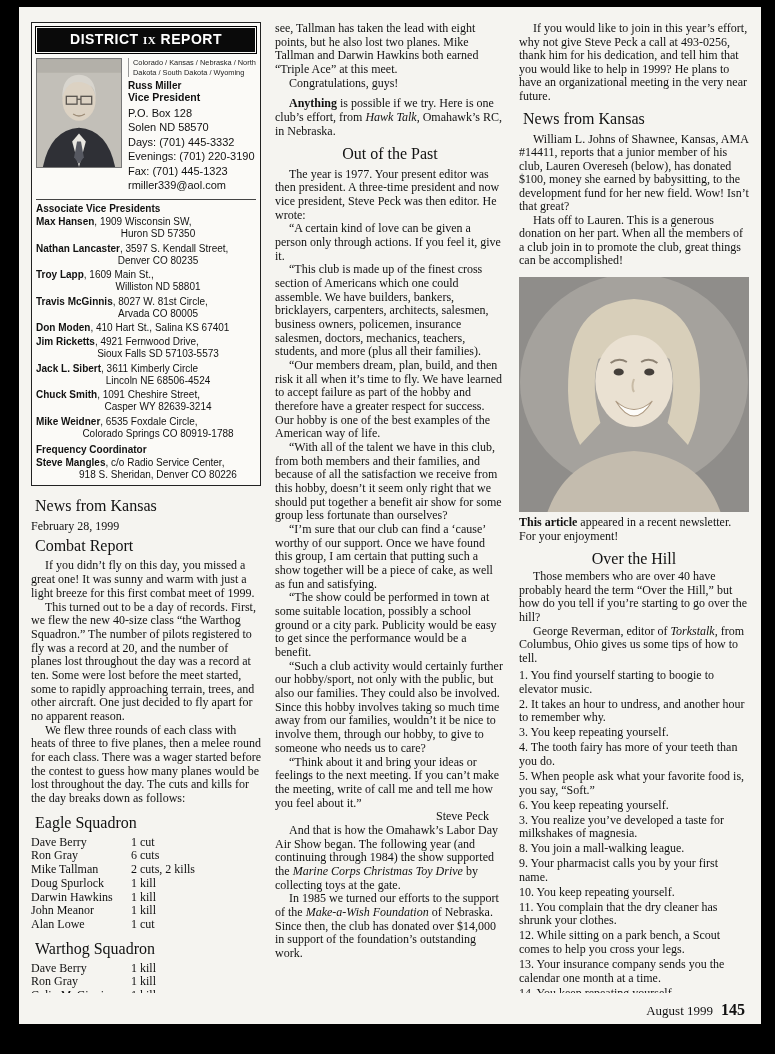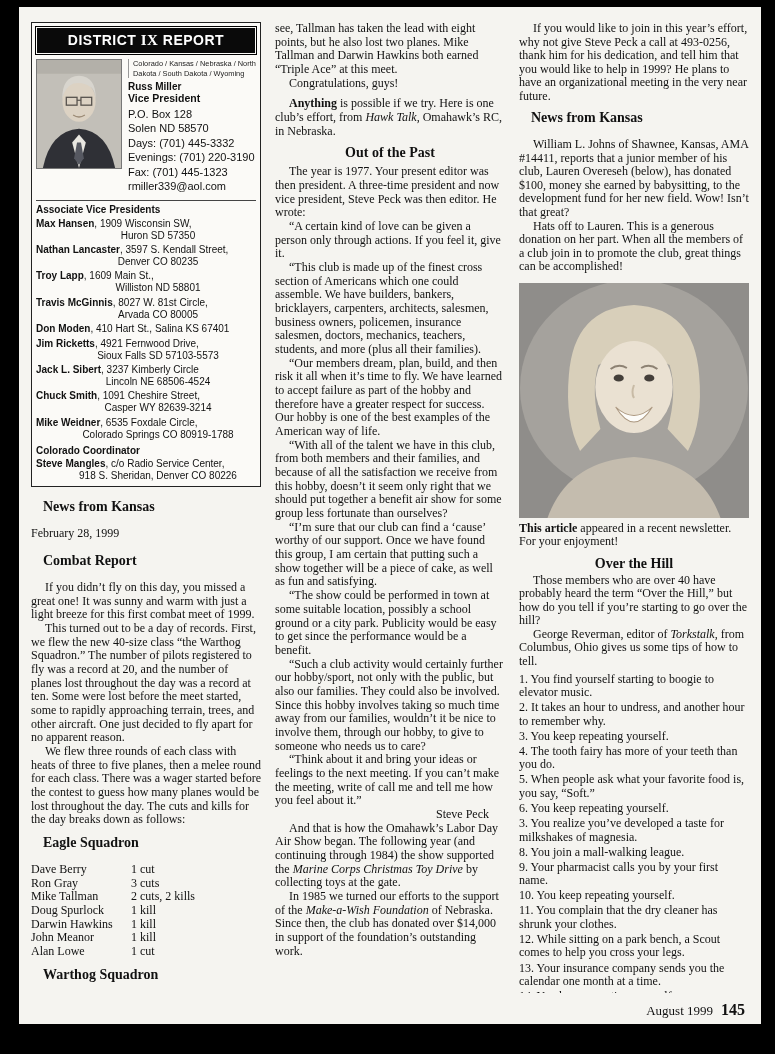--- a/index.html
+++ b/index.html
@@ -7,30 +7,30 @@
   .scan { position:relative; width:775px; height:1054px; background:#000; overflow:hidden;
           font-family:"Liberation Serif", serif; color:#111; }
   .page { position:absolute; left:19px; top:7px; width:742px; height:1017px;
           background:#f5f4f0; overflow:hidden; }
   .cols { display:flex; gap:14px; padding:15px 12px 0 12px; height:986px; overflow:hidden; }
   .col  { flex:1 1 0; min-width:0; font-size:12px; line-height:1.14; }
   p { margin:0; }
   p.ind { text-indent:14px; }
   .gap  { margin-top:12px; }
   .gap-sm { margin-top:7px; }
-  h3 { font-size:14px; font-weight:bold; margin:12px; }
+  h3 { font-size:16px; font-weight:normal; margin:4px; }
   h3.center { text-align:center; }
   i { font-style:italic; }
 
   
   .info-box { border:1px solid #222; background:#fbfaf7; padding:4px;
               font-family:"Liberation Sans", sans-serif; margin-bottom:11px; }
   .banner { background:#0a0a0a; color:#fff; text-align:center; font-weight:bold;
             font-size:14px; letter-spacing:.5px; padding:4px 2px; outline:1px solid #000; outline-offset:1px; margin:1px; }
-  .banner .rn { font-family:"Liberation Serif", serif; font-size:15px; }
+  .banner .rn { font-family:"Liberation Serif", serif; font-size:11px; }
   .profile-row { display:flex; gap:6px; margin-top:6px; }
   .photo-russ { width:86px; height:110px; flex:0 0 auto; border:1px solid #777; background:#c6c3bd; }
   .photo-russ svg { display:block; width:100%; height:100%; }
   .region { font-size:7.4px; line-height:1.3; color:#222; border-left:1px solid #999; padding-left:4px; margin-bottom:3px; }
   .vp-name { font-size:10px; font-weight:bold; }
   .vp-title { font-size:10.5px; font-weight:bold; margin-bottom:2px; }
   .contact-line { font-size:11px; line-height:1.32; }
   .avp-header { font-weight:bold; font-size:10px; border-top:1px solid #444; margin-top:6px; padding-top:3px; }
   .avp-entry { font-size:10px; line-height:1.2; margin-top:2.4px; }
   .avp-entry b { font-weight:bold; }
@@ -117,33 +117,33 @@
             </div>
               <div class="avp-entry">
               <div class="avp-l1"><b>Don Moden</b><span>, 410 Hart St., Salina KS 67401</span></div>
 
             </div>
               <div class="avp-entry">
               <div class="avp-l1"><b>Jim Ricketts</b><span>, 4921 Fernwood Drive,</span></div>
               <div class="avp-l2">Sioux Falls SD 57103-5573</div>
             </div>
               <div class="avp-entry">
-              <div class="avp-l1"><b>Jack L. Sibert</b><span>, 3237 Kimberly Circle</span></div>
+              <div class="avp-l1"><b>Jack L. Sibert</b><span>, 3611 Kimberly Circle</span></div>
               <div class="avp-l2">Lincoln NE 68506-4524</div>
             </div>
               <div class="avp-entry">
               <div class="avp-l1"><b>Chuck Smith</b><span>, 1091 Cheshire Street,</span></div>
               <div class="avp-l2">Casper WY 82639-3214</div>
             </div>
               <div class="avp-entry">
               <div class="avp-l1"><b>Mike Weidner</b><span>, 6535 Foxdale Circle,</span></div>
               <div class="avp-l2">Colorado Springs CO 80919-1788</div>
             </div>
             </div>
-          <div class="avp-header" style="border-top:0; margin-top:4px; padding-top:0;">Colorado Coordinator</div>
+          <div class="avp-header" style="border-top:0; margin-top:4px; padding-top:0;">Frequency Coordinator</div>
           <div class="avp-entry">
             <div class="avp-l1"><b>Steve Mangles</b><span>, c/o Radio Service Center,</span></div>
             <div class="avp-l2">918 S. Sheridan, Denver CO 80226</div>
           </div>
         </div>
 
         <h3>News from Kansas</h3>
         <p class="date-line">February 28, 1999</p>
         <h3>Combat Report</h3>
         <p class="ind">If you didn’t fly on this day, you missed a great one! It was sunny and warm with just a light breeze for this first combat meet of 1999.</p>
@@ -151,21 +151,21 @@
         <p class="ind">We flew three rounds of each class with heats of three to five planes, then a melee round for each class. There was a wager started before the contest to guess how many planes would be lost throughout the day. The cuts and kills for the day breaks down as follows:</p>
 
         <h3 class="sq-head">Eagle Squadron</h3>
         <div>
             <div class="sq-row">
             <span class="sq-name">Dave Berry</span>
             <span class="sq-res">1 cut</span>
           </div>
             <div class="sq-row">
             <span class="sq-name">Ron Gray</span>
-            <span class="sq-res">3 cuts</span>
+            <span class="sq-res">6 cuts</span>
           </div>
             <div class="sq-row">
             <span class="sq-name">Mike Tallman</span>
             <span class="sq-res">2 cuts, 2 kills</span>
           </div>
             <div class="sq-row">
             <span class="sq-name">Doug Spurlock</span>
             <span class="sq-res">1 kill</span>
           </div>
             <div class="sq-row">

